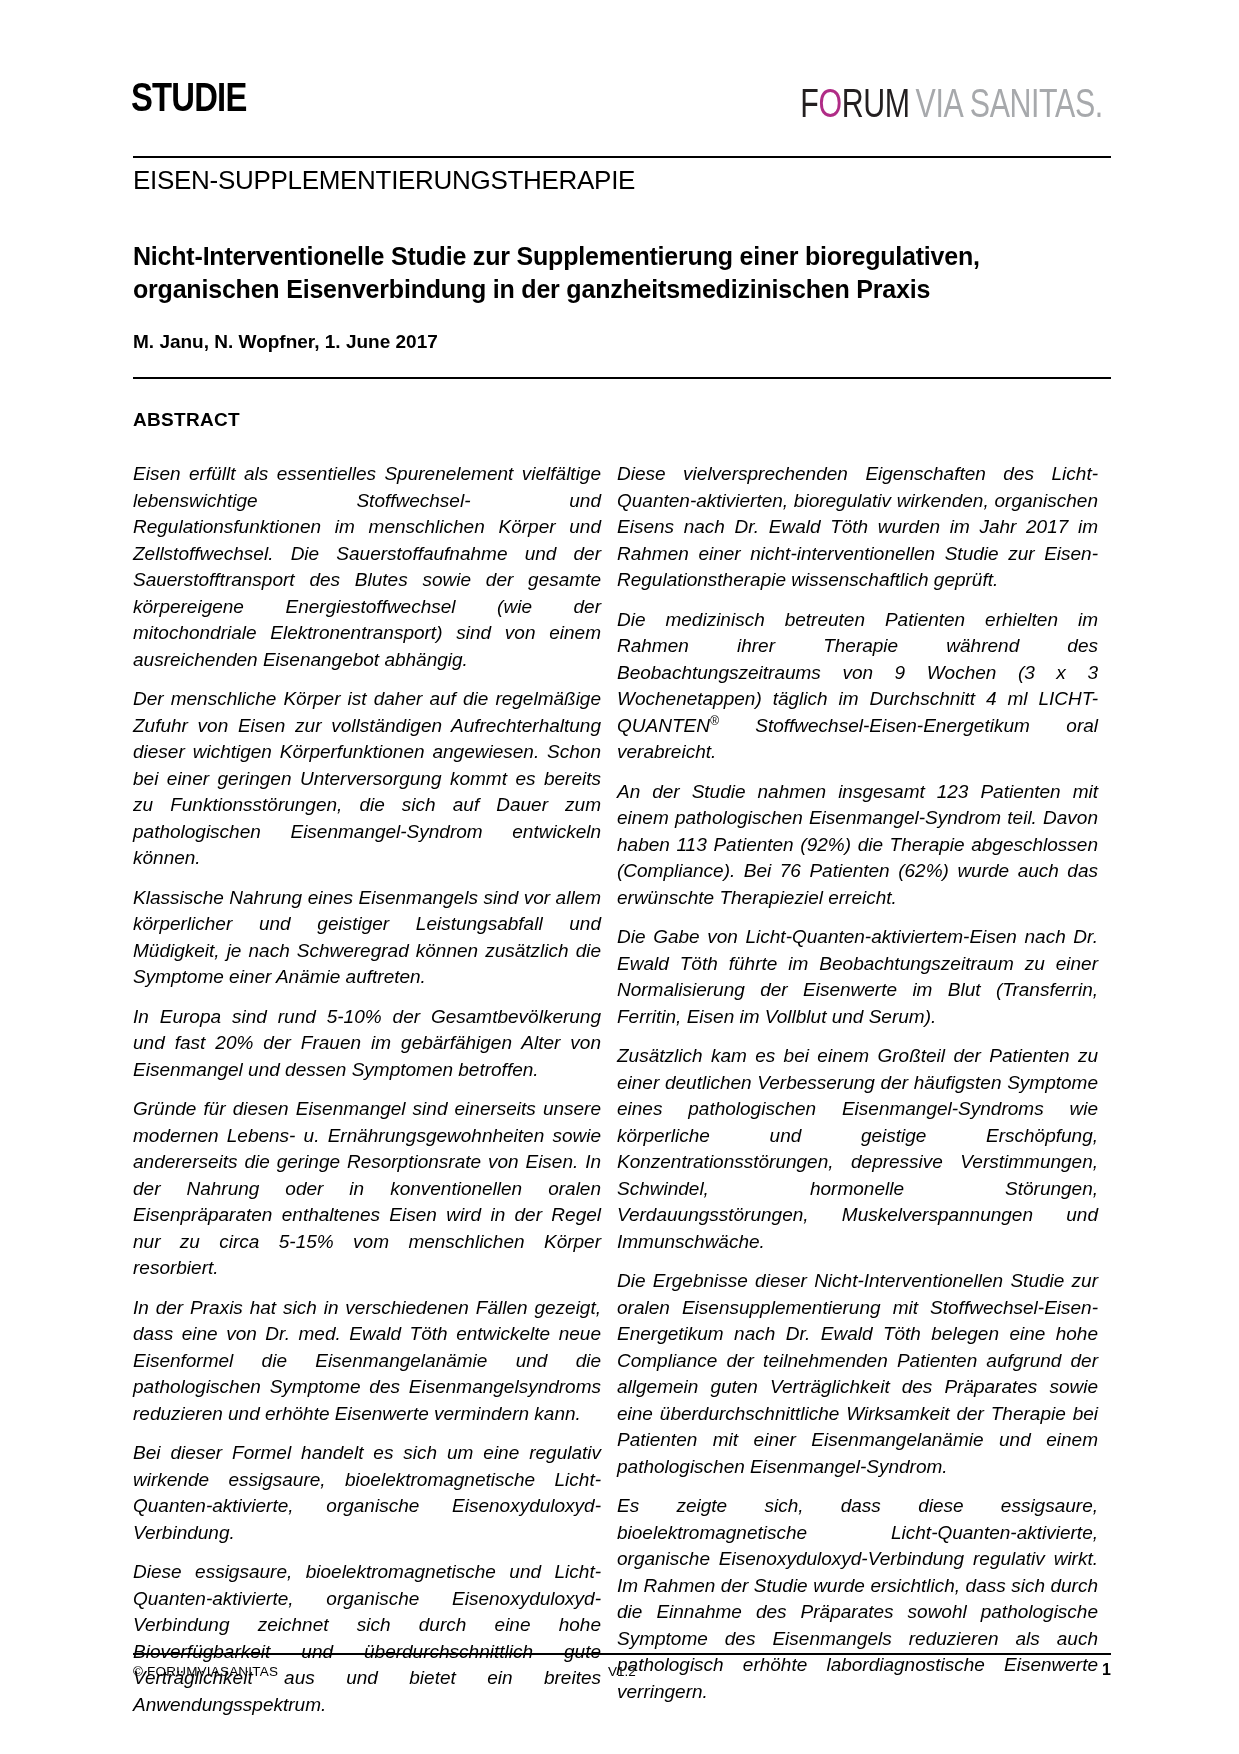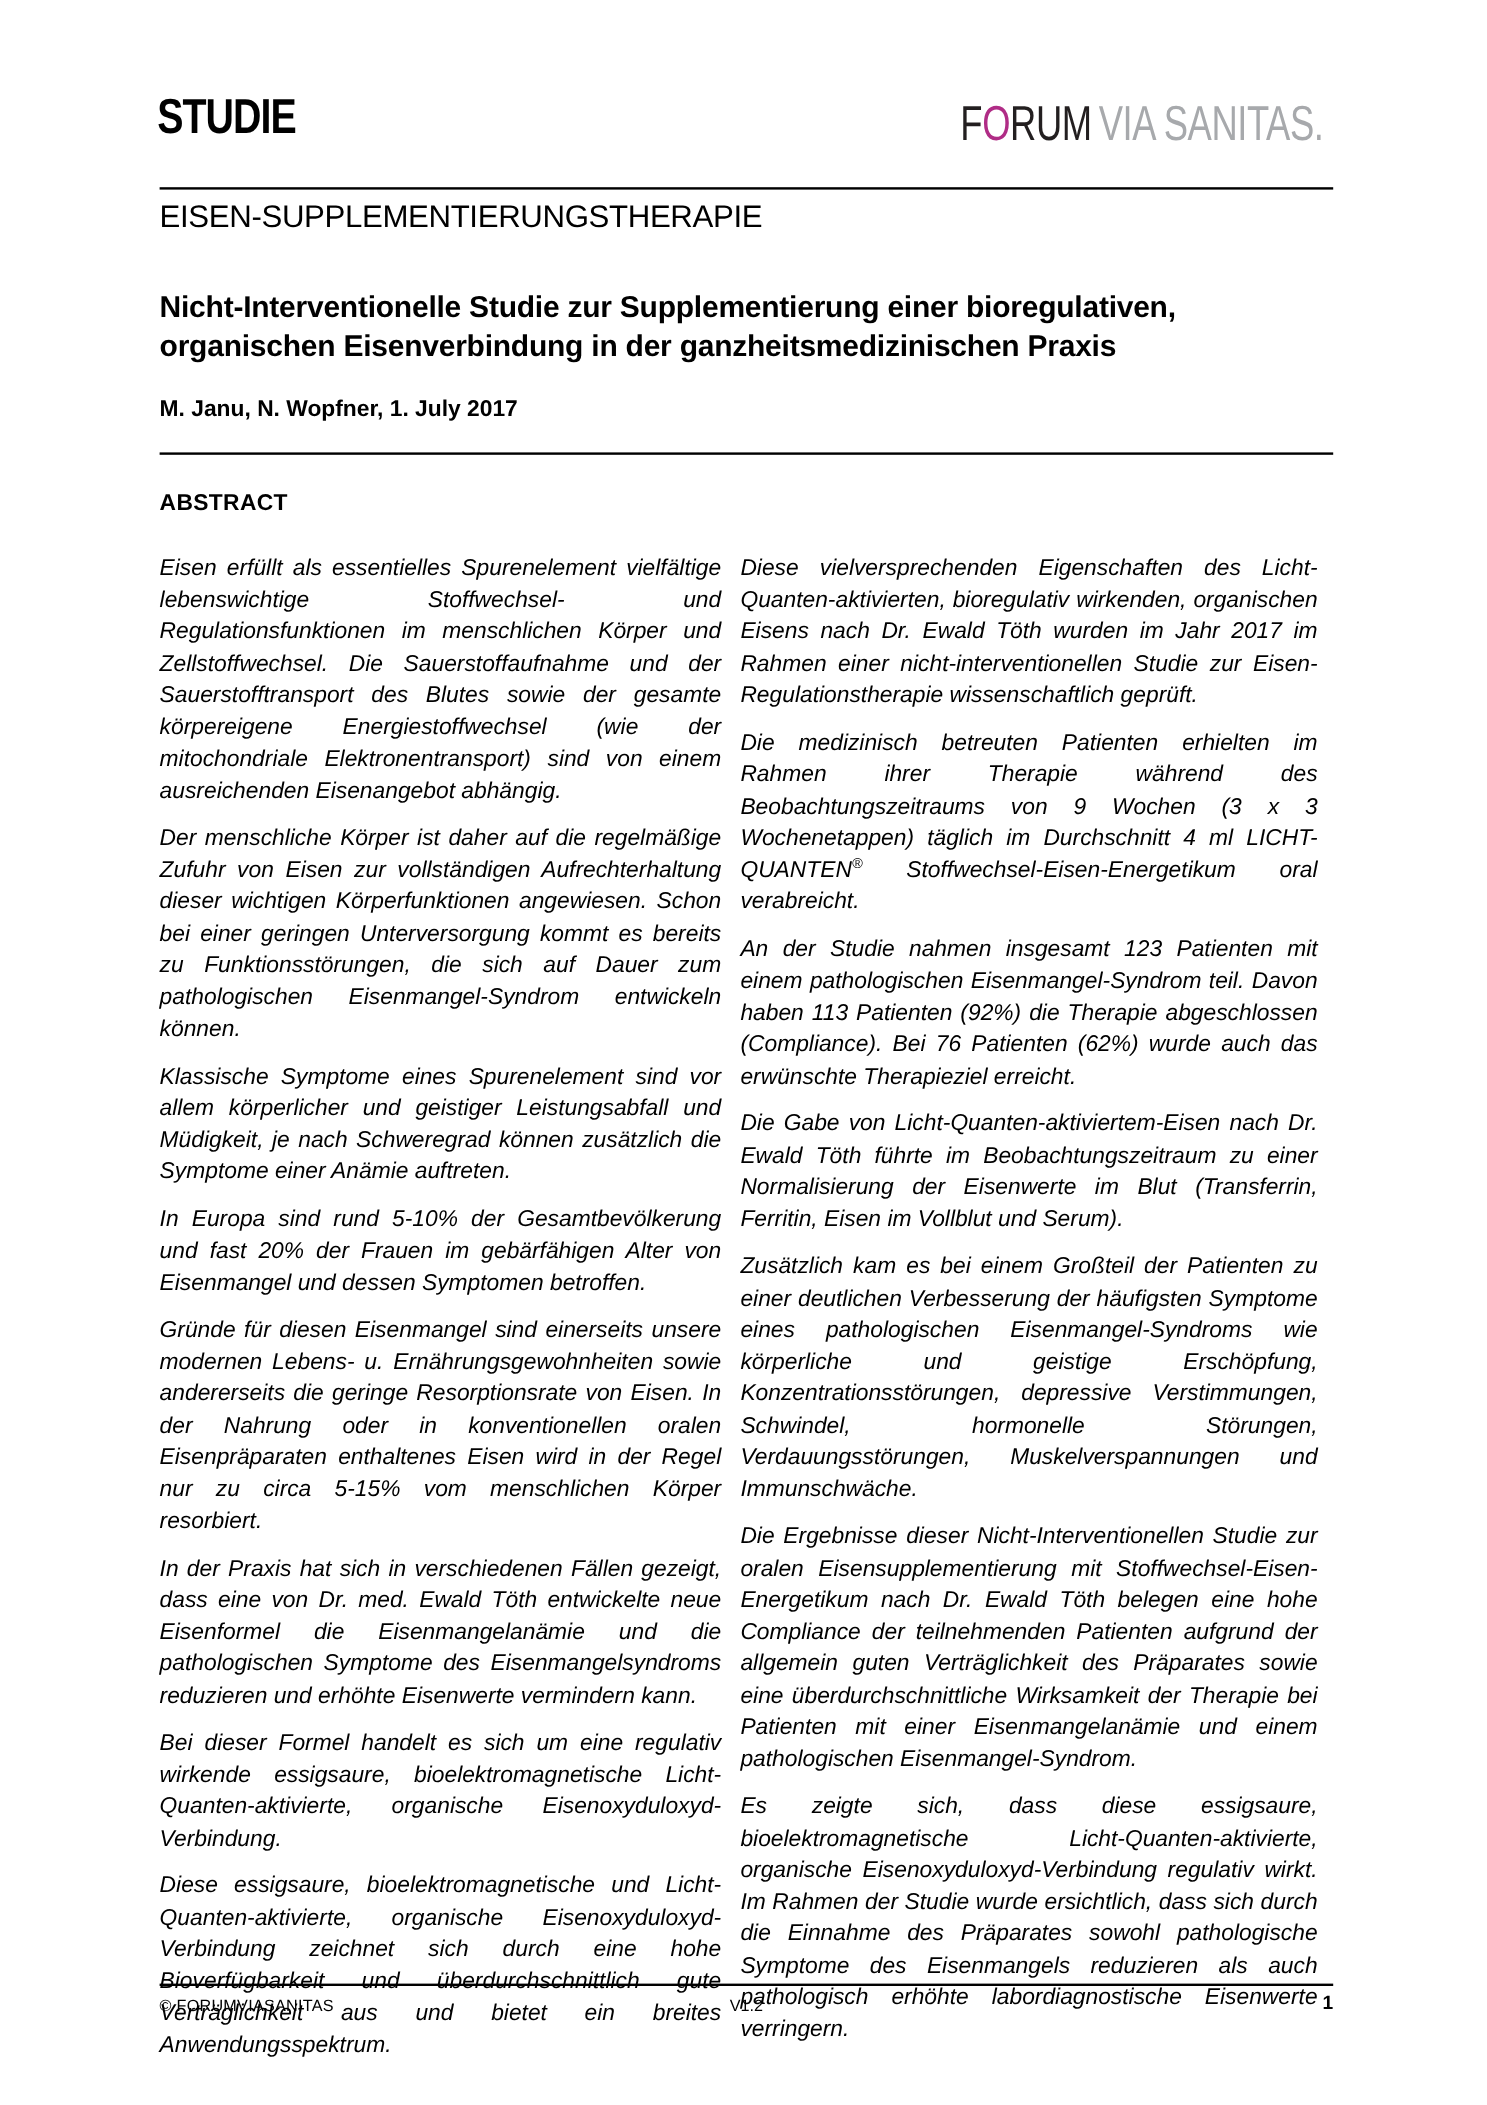--- a/index.html
+++ b/index.html
@@ -78,31 +78,31 @@
   <div class="logo">
     <span class="l-black" style="color: rgb(35, 31, 32);">F</span><span class="l-o" id="logo-o" style="color: rgb(176, 44, 134);">O</span><span class="l-black" style="color: rgb(35, 31, 32);">RUM</span><span class="l-gray" id="logo-gray" style="color: rgb(167, 169, 172);">VIA SANITAS.</span>
   </div>
 
   <div class="rule rule-header"></div>
 
   <h1 class="main-title">EISEN-SUPPLEMENTIERUNGSTHERAPIE</h1>
 
   <h2 class="subtitle">Nicht-Interventionelle Studie zur Supplementierung einer bioregulativen, organischen Eisenverbindung in der ganzheitsmedizinischen Praxis</h2>
 
-  <div class="authors">M. Janu, N. Wopfner, 1. July 2017</div>
+  <div class="authors">M. Janu, N. Wopfner, 1. June 2017</div>
 
   <div class="rule rule-authors"></div>
 
   <h3 class="abstract-heading">ABSTRACT</h3>
 
   <div class="columns">
     <div class="col col-left" id="col-left">
         <p class="abs-p">Eisen erfüllt als essentielles Spurenelement vielfältige lebenswichtige Stoffwechsel- und Regulationsfunktionen im menschlichen Körper und Zellstoffwechsel. Die Sauerstoffaufnahme und der Sauerstofftransport des Blutes sowie der gesamte körpereigene Energiestoffwechsel (wie der mitochondriale Elektronentransport) sind von einem ausreichenden Eisenangebot abhängig.</p>
         <p class="abs-p">Der menschliche Körper ist daher auf die regelmäßige Zufuhr von Eisen zur vollständigen Aufrechterhaltung dieser wichtigen Körperfunktionen angewiesen. Schon bei einer geringen Unterversorgung kommt es bereits zu Funktionsstörungen, die sich auf Dauer zum pathologischen Eisenmangel-Syndrom entwickeln können.</p>
-        <p class="abs-p">Klassische Symptome eines Spurenelement sind vor allem körperlicher und geistiger Leistungsabfall und Müdigkeit, je nach Schweregrad können zusätzlich die Symptome einer Anämie auftreten.</p>
+        <p class="abs-p">Klassische Nahrung eines Eisenmangels sind vor allem körperlicher und geistiger Leistungsabfall und Müdigkeit, je nach Schweregrad können zusätzlich die Symptome einer Anämie auftreten.</p>
         <p class="abs-p">In Europa sind rund 5-10% der Gesamtbevölkerung und fast 20% der Frauen im gebärfähigen Alter von Eisenmangel und dessen Symptomen betroffen.</p>
         <p class="abs-p">Gründe für diesen Eisenmangel sind einerseits unsere modernen Lebens- u. Ernährungsgewohnheiten sowie andererseits die geringe Resorptionsrate von Eisen. In der Nahrung oder in konventionellen oralen Eisenpräparaten enthaltenes Eisen wird in der Regel nur zu circa 5-15% vom menschlichen Körper resorbiert.</p>
         <p class="abs-p">In der Praxis hat sich in verschiedenen Fällen gezeigt, dass eine von Dr. med. Ewald Töth entwickelte neue Eisenformel die Eisenmangelanämie und die pathologischen Symptome des Eisenmangelsyndroms reduzieren und erhöhte Eisenwerte vermindern kann.</p>
         <p class="abs-p">Bei dieser Formel handelt es sich um eine regulativ wirkende essigsaure, bioelektromagnetische Licht-Quanten-aktivierte, organische Eisenoxyduloxyd-Verbindung.</p>
         <p class="abs-p">Diese essigsaure, bioelektromagnetische und Licht-Quanten-aktivierte, organische Eisenoxyduloxyd-Verbindung zeichnet sich durch eine hohe Bioverfügbarkeit und überdurchschnittlich gute Verträglichkeit aus und bietet ein breites Anwendungsspektrum.</p>
       </div>
     <div class="col col-right" id="col-right">
         <p class="abs-p">Diese vielversprechenden Eigenschaften des Licht-Quanten-aktivierten, bioregulativ wirkenden, organischen Eisens nach Dr. Ewald Töth wurden im Jahr 2017 im Rahmen einer nicht-interventionellen Studie zur Eisen-Regulationstherapie wissenschaftlich geprüft.</p>
         <p class="abs-p">Die medizinisch betreuten Patienten erhielten im Rahmen ihrer Therapie während des Beobachtungszeitraums von 9 Wochen (3 x 3 Wochenetappen) täglich im Durchschnitt 4 ml LICHT-QUANTEN<sup>®</sup> Stoffwechsel-Eisen-Energetikum oral verabreicht.</p>
         <p class="abs-p">An der Studie nahmen insgesamt 123 Patienten mit einem pathologischen Eisenmangel-Syndrom teil. Davon haben 113 Patienten (92%) die Therapie abgeschlossen (Compliance). Bei 76 Patienten (62%) wurde auch das erwünschte Therapieziel erreicht.</p>

